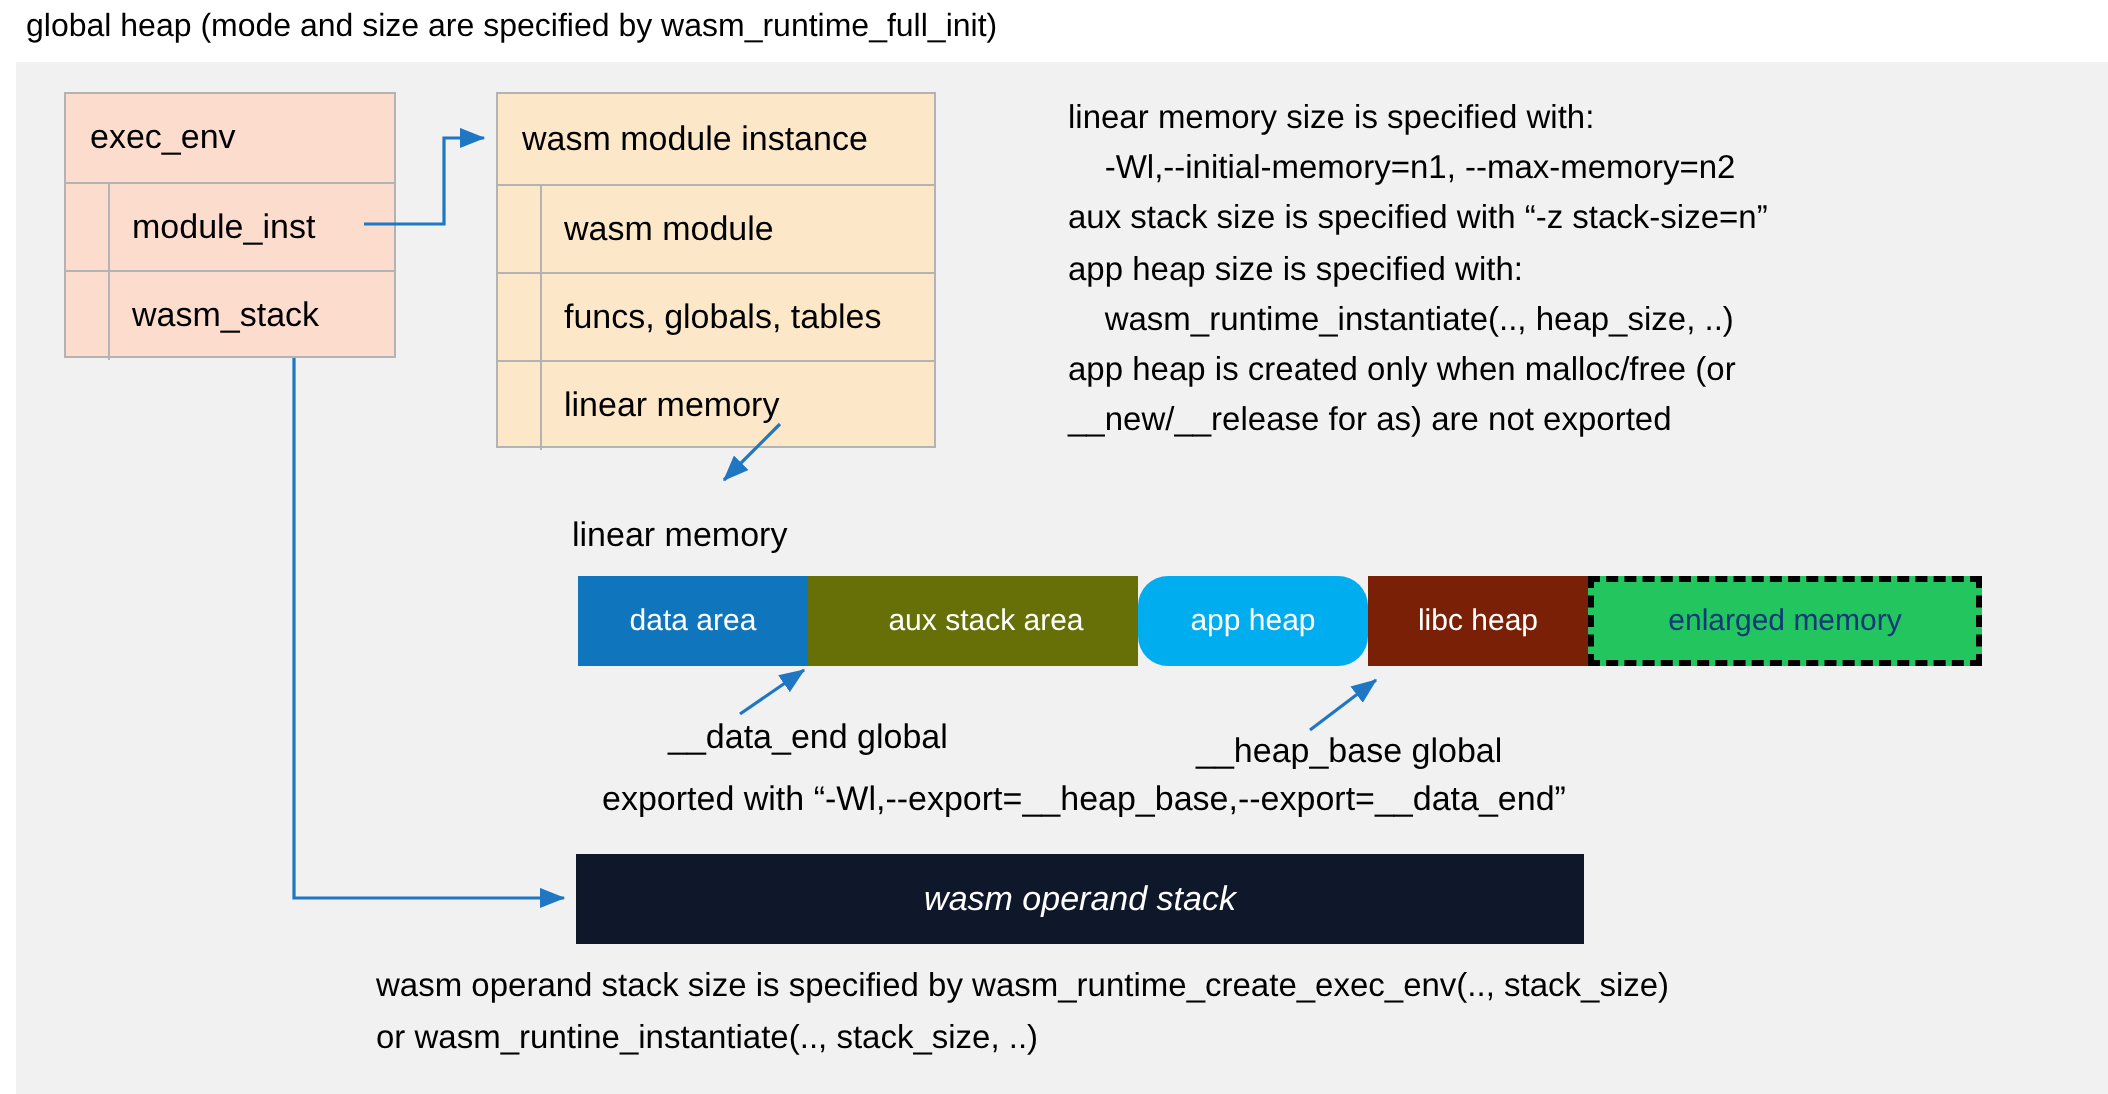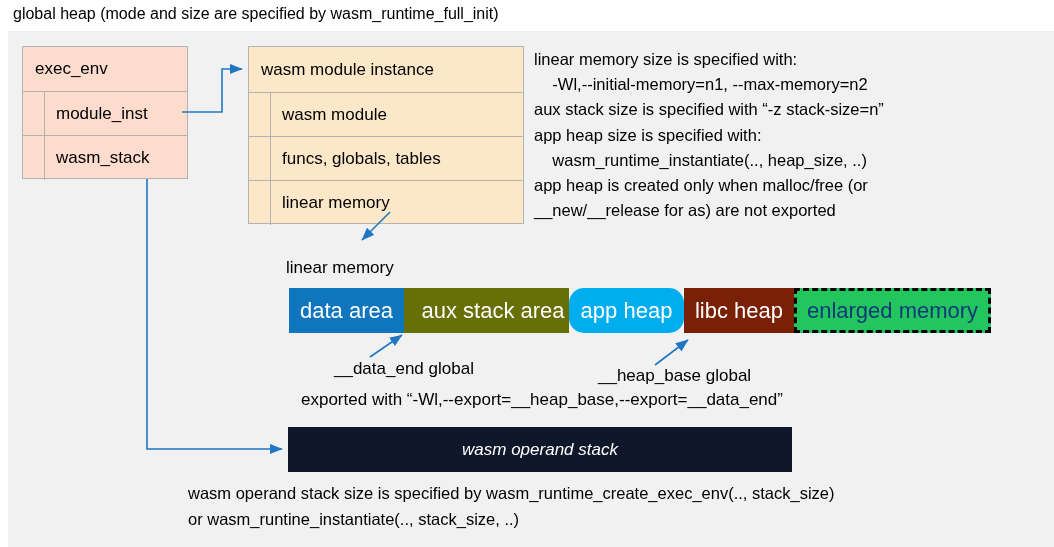--- a/index.html
+++ b/index.html
@@ -65,34 +65,34 @@
     border-right: 1px solid #b3b3b3;
   }
   .struct-row .row-label {
     padding-left: 11px;
     white-space: nowrap;
   }
   .struct-row.head .row-label { padding-left: 12px; }
 
   
   #exec-env-box {
-    left: 22px;
+    left: 32px;
     top: 46px;
     width: 166px;
     height: 133px;
     background: #fcdccd;
   }
   #exec-env-box .struct-row { height: 44px; }
   #exec-env-box .struct-row.head { height: 45px; }
 
   
   #module-instance-box {
     left: 248px;
     top: 46px;
-    width: 276px;
+    width: 220px;
     height: 178px;
     background: #fce8c8;
   }
   #module-instance-box .struct-row { height: 44px; }
   #module-instance-box .struct-row.head { height: 46px; }
 
   
   .notes {
     position: absolute;
     left: 534px;
@@ -117,21 +117,21 @@
     left: 289px;
     top: 288px;
     height: 45px;
     display: flex;
   }
   .lm-seg {
     display: flex;
     align-items: center;
     justify-content: center;
     color: #ffffff;
-    font-size: 22px;
+    font-size: 15px;
     white-space: nowrap;
     box-sizing: border-box;
   }
   .lm-seg.enlarged {
     background: #22c55e;
     color: #11397a;
     border: 3px dashed #000000;
   }
 
   

